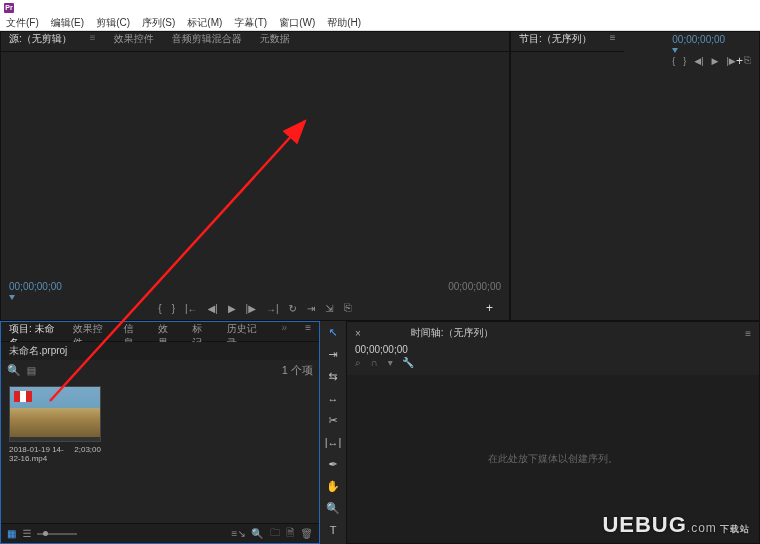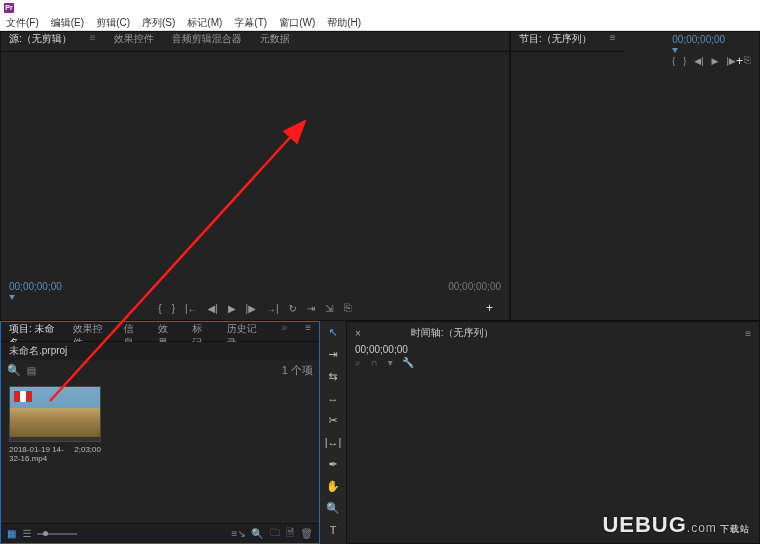--- a/index.html
+++ b/index.html
@@ -214,20 +214,23 @@
       </div>
       <div style="padding:0 8px">
         <span class="tc">00;00;00;00</span>
       </div>
       <div class="timeline-controls">
         <span class="tci">⌕</span>
         <span class="tci">∩</span>
         <span class="tci">▾</span>
         <span class="tci">🔧</span>
       </div>
+      <div class="timeline-body">
+        <span>在此处放下媒体以创建序列。</span>
+      </div>
     </div>
   </div>
 </div>
 
 <svg class="arrow-svg">
   <defs>
     <marker id="ah" markerWidth="10" markerHeight="8" refX="9" refY="4" orient="auto">
       <polygon points="0 0, 10 4, 0 8" fill="#ff1a1a"></polygon>
     </marker>
   </defs>

